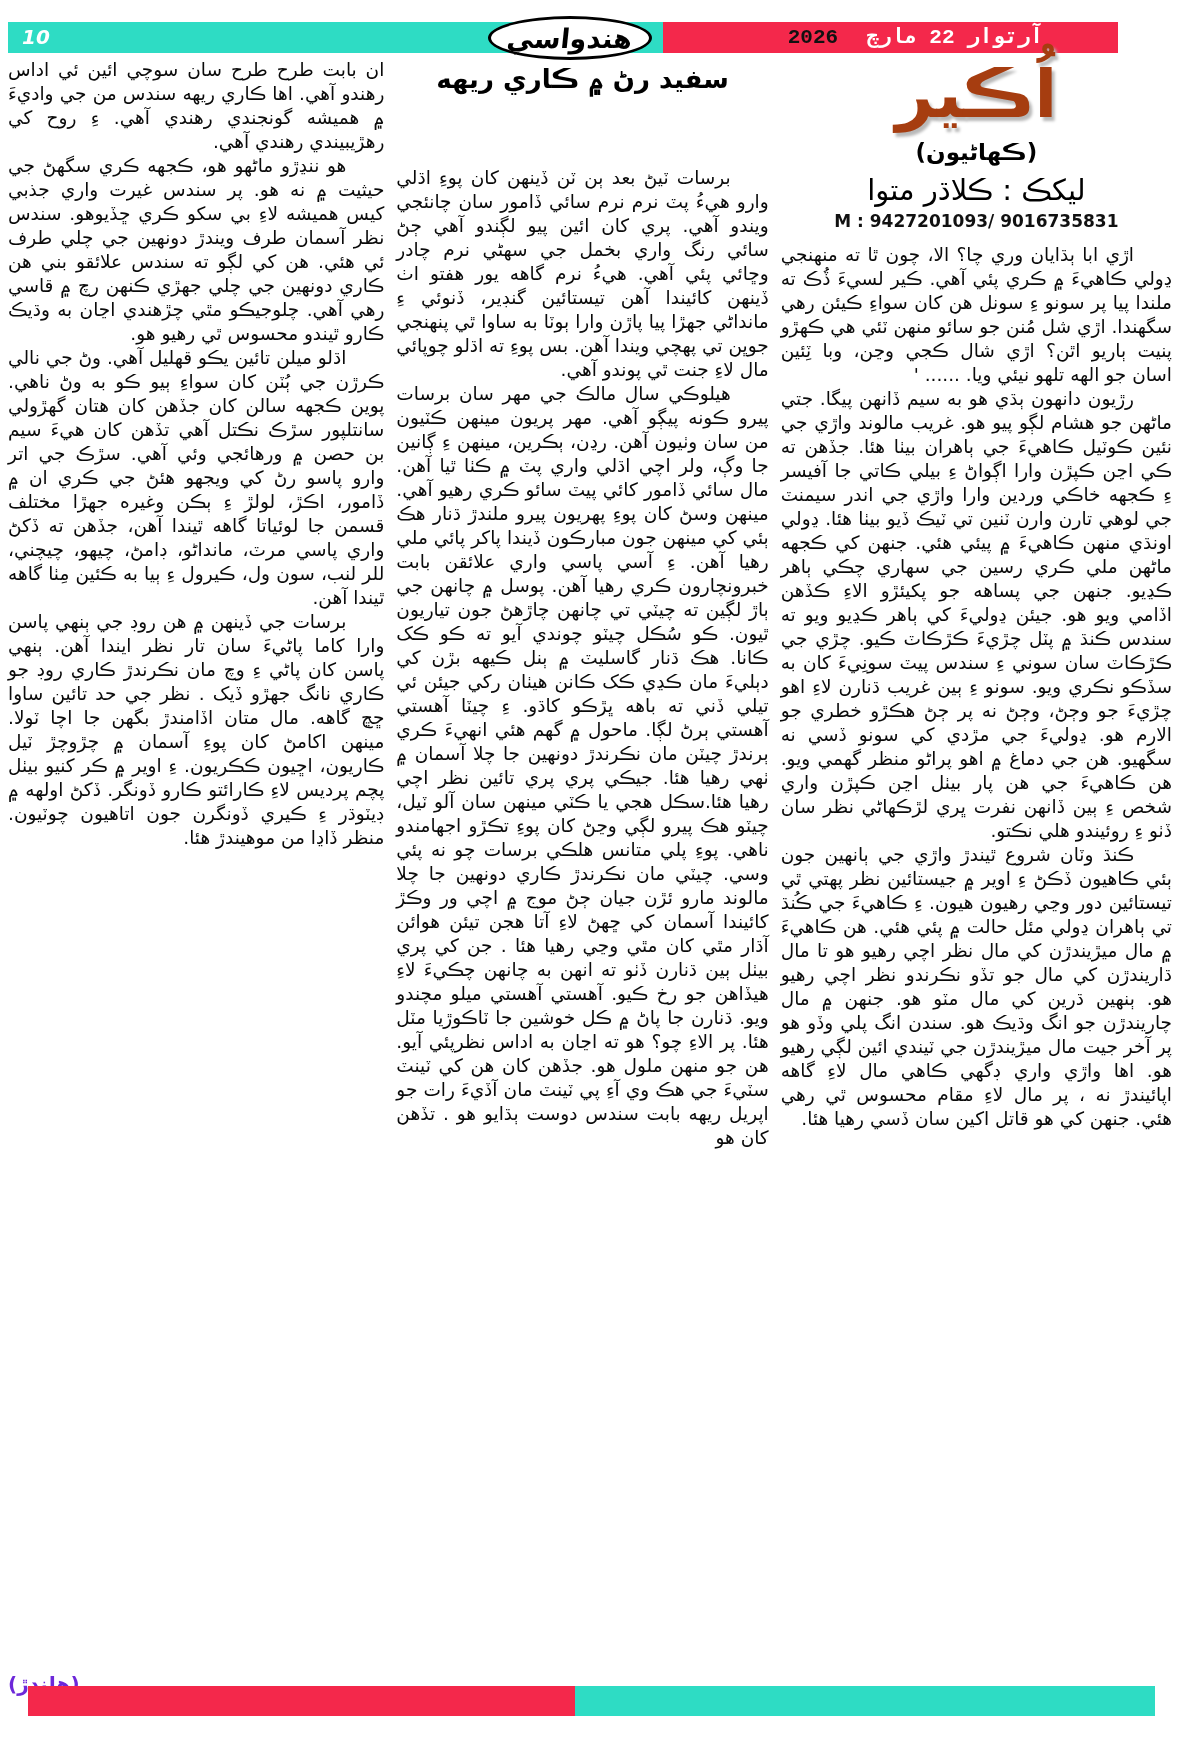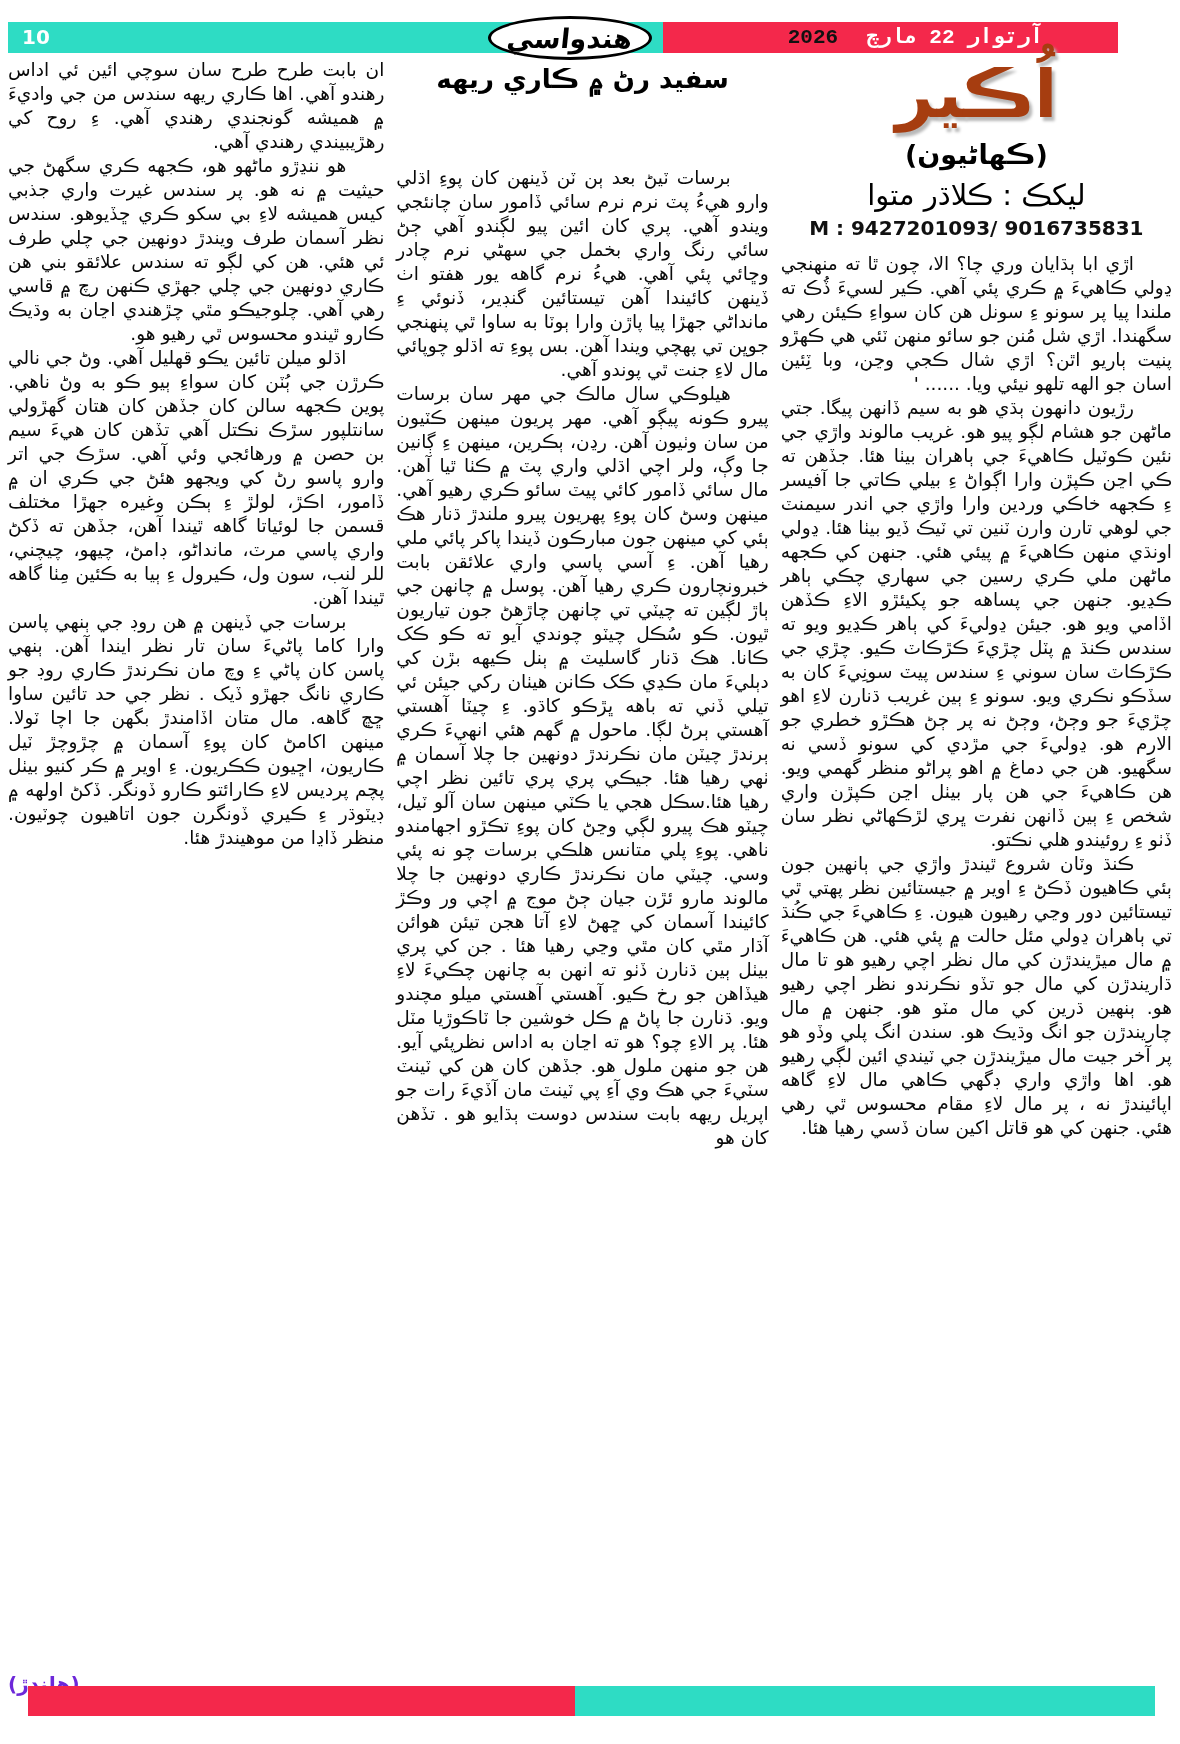--- a/index.html
+++ b/index.html
@@ -11,21 +11,21 @@
     overflow: hidden;
   }
   .page { position: absolute; inset: 0; background: #fff; }
 
   
   .topbar { position: absolute; top: 22px; left: 0; width: 1180px; height: 31px; }
   .topbar-teal { position: absolute; left: 8px; top: 0; width: 655px; height: 31px; background: var(--teal); }
   .topbar-red  { position: absolute; left: 663px; top: 0; width: 455px; height: 31px; background: var(--red); }
   .page-number {
     position: absolute; left: 14px; top: 3px;
-    color: #fff; font-size: 20px; font-weight: bold;
+    color: #fff; font-size: 20px; font-weight: bold; font-style: italic;
   }
   .issue-date {
     position: absolute; right: 75px; top: 2px;
     direction: rtl; color: #fff;
     font-size: 21px; font-weight: bold; white-space: nowrap; font-family: Liberation Mono, monospace;
   }
   .issue-year { color: #111; margin-right: 28px; font-weight: bold; }
   .logo-oval {
     position: absolute; left: 488px; top: -6px;
     width: 164px; height: 44px;
@@ -55,23 +55,23 @@
   p.body-par.no-indent { text-indent: 0; }
 
   
   .story-head { text-align: center; direction: rtl; }
   .story-title {
     font-size: 66px; font-weight: bold; line-height: 1.05;
     color: var(--rust);
     text-shadow: 3px 4px 3px #b9b9b9;
     margin-top: 2px;
   }
-  .story-genre { font-size: 27px; font-weight: bold; color: #000; margin-top: 10px; }
+  .story-genre { font-size: 23px; font-weight: bold; color: #000; margin-top: 10px; }
   .story-byline { font-size: 29px; color: #000; margin-top: 8px; }
-  .story-phone { direction: ltr; font-size: 20px; font-weight: 600; color: #111; margin-top: 4px; }
+  .story-phone { direction: ltr; font-size: 17px; font-weight: 600; color: #111; margin-top: 4px; }
   .story-body { margin-top: 12px; }
 
   
   .mid-title {
     font-size: 26px; font-weight: bold; color: #000;
     text-align: center; margin-top: 6px; margin-bottom: 72px;
   }
 
   
   .continued {

